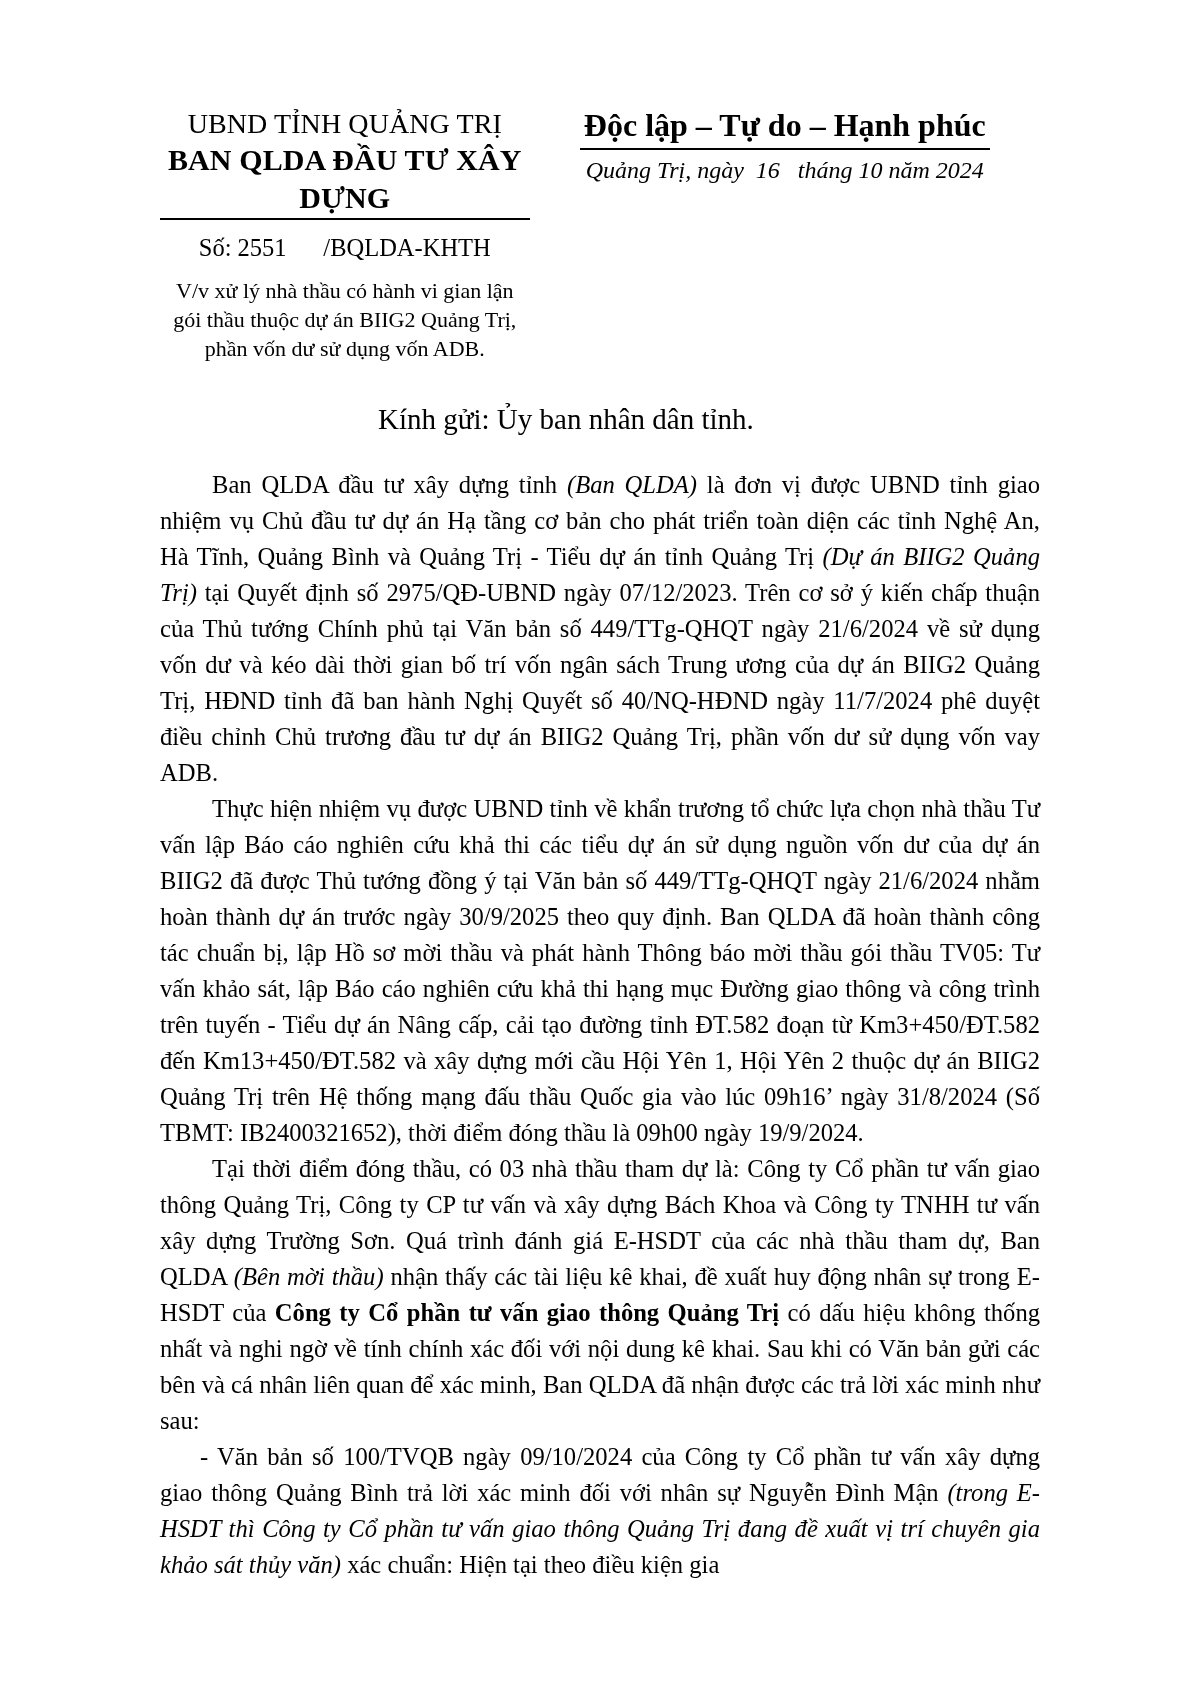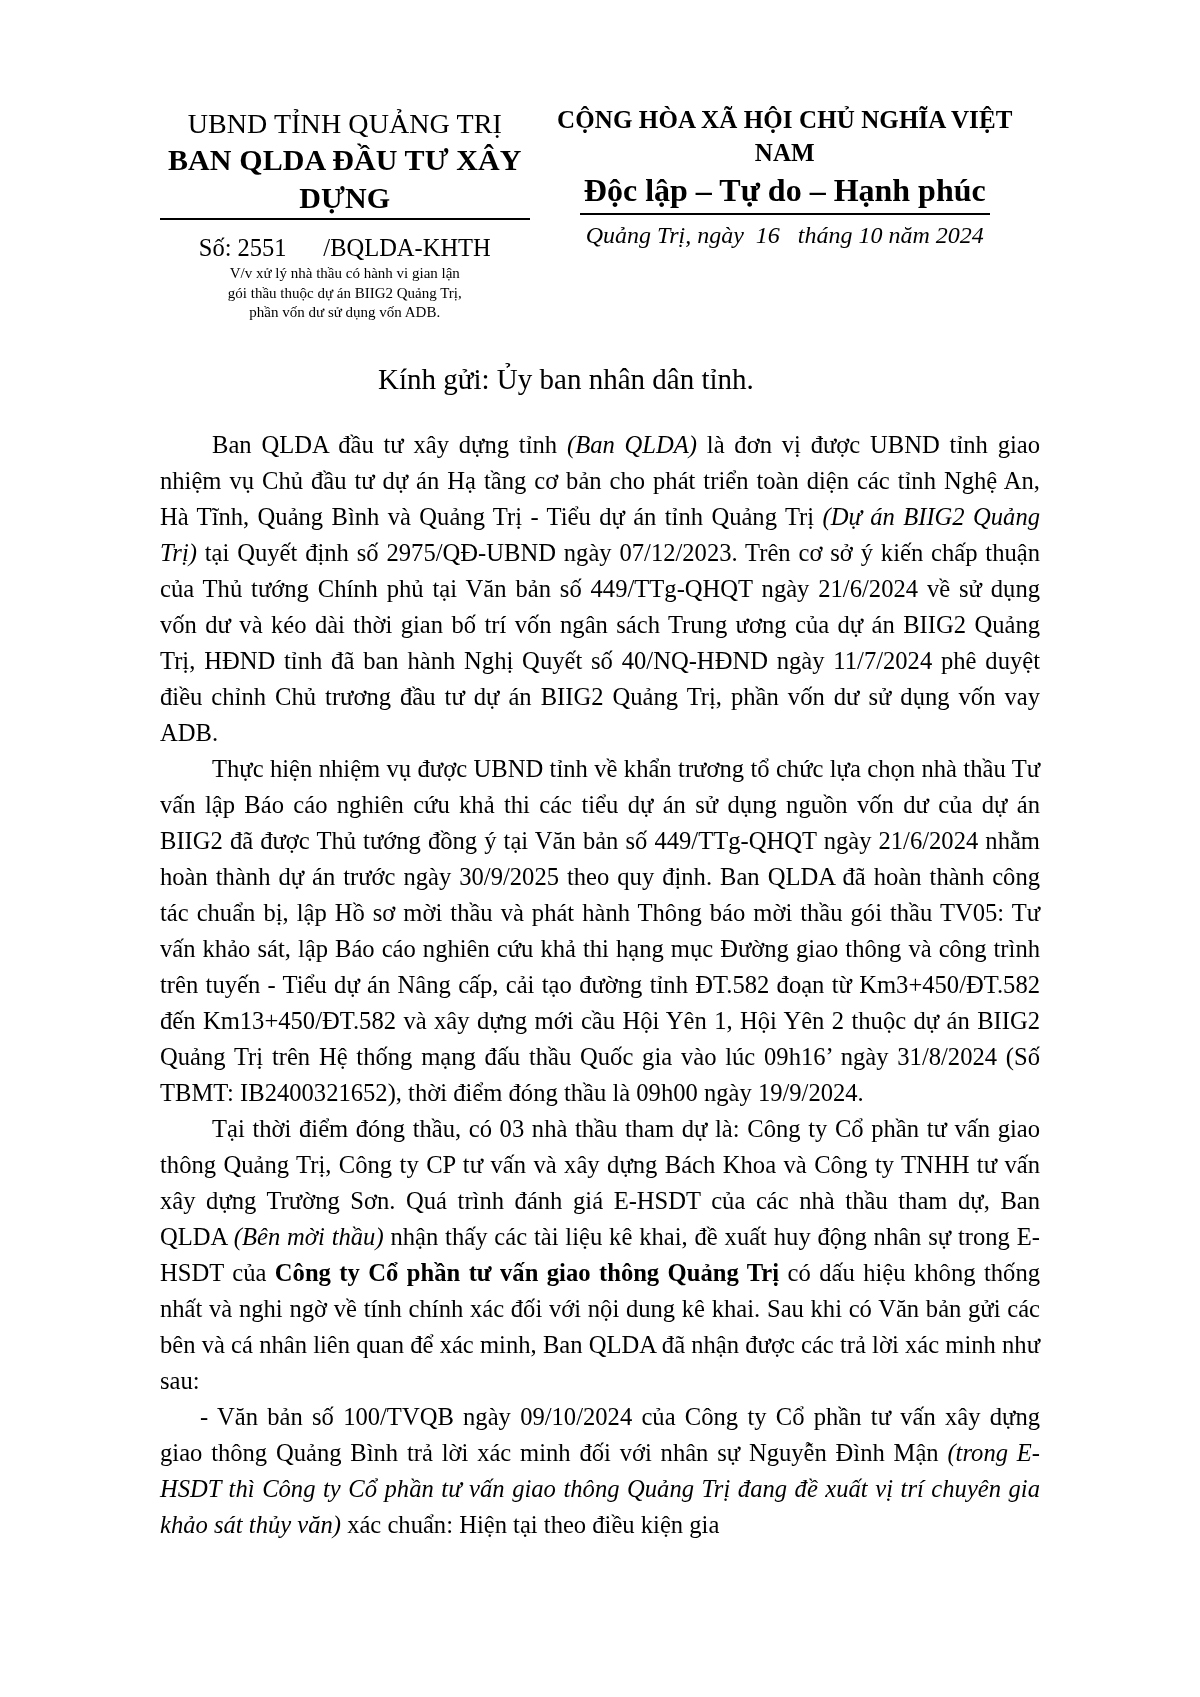--- a/index.html
+++ b/index.html
@@ -73,23 +73,23 @@
     white-space: pre;
   }
   .date-line {
     font-size: 24px;
     font-style: italic;
     margin-top: 5px;
     line-height: 1.3;
     white-space: pre;
   }
   .subject {
-    font-size: 15px;
+    font-size: 22px;
     line-height: 1.30;
-    margin-top: 1px;
+    margin-top: 14px;
   }
   .subject div {
     white-space: nowrap;
   }
 
   
   .recipient {
     font-size: 29px;
     margin-top: 38px;
     padding-left: 218px;
@@ -129,21 +129,20 @@
       </div>
       <div class="doc-number">Số: 2551      /BQLDA-KHTH</div>
       <div class="subject">
         <div>V/v xử lý nhà thầu có hành vi gian lận</div>
         <div>gói thầu thuộc dự án BIIG2 Quảng Trị,</div>
         <div>phần vốn dư sử dụng vốn ADB.</div>
       </div>
     </div>
 
     <div class="mast-right">
-      <div class="nation-line">CỘNG HÒA XÃ HỘI CHỦ NGHĨA VIỆT NAM</div>
       <div>
         <span class="nation-sub">Độc lập – Tự do – Hạnh phúc</span>
       </div>
       <div class="date-line">Quảng Trị, ngày  16   tháng 10 năm 2024</div>
     </div>
 
   </div>
 
   <div class="recipient">Kính gửi: Ủy ban nhân dân tỉnh.</div>
 

